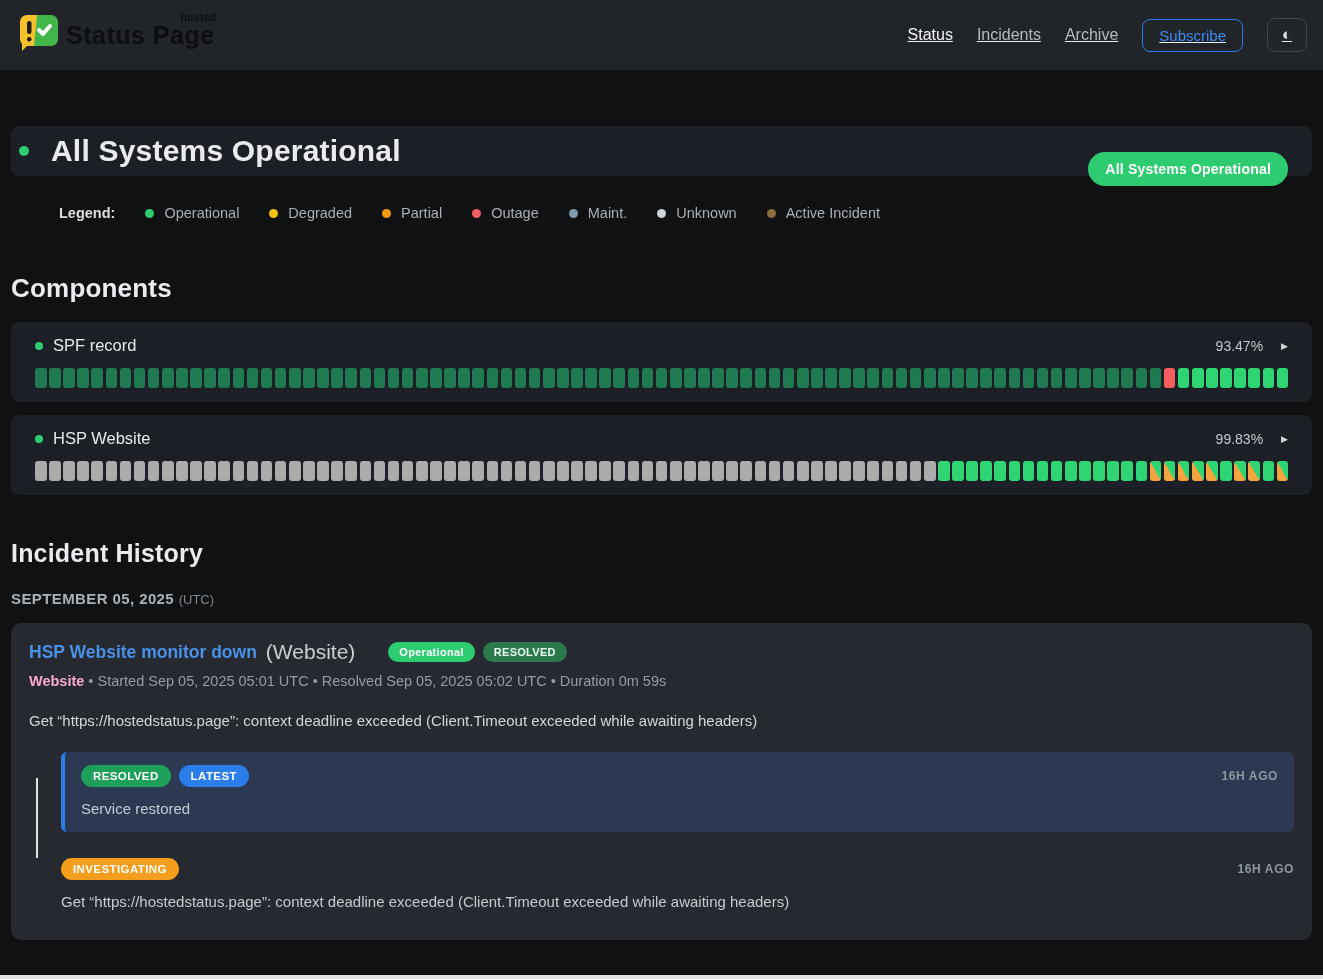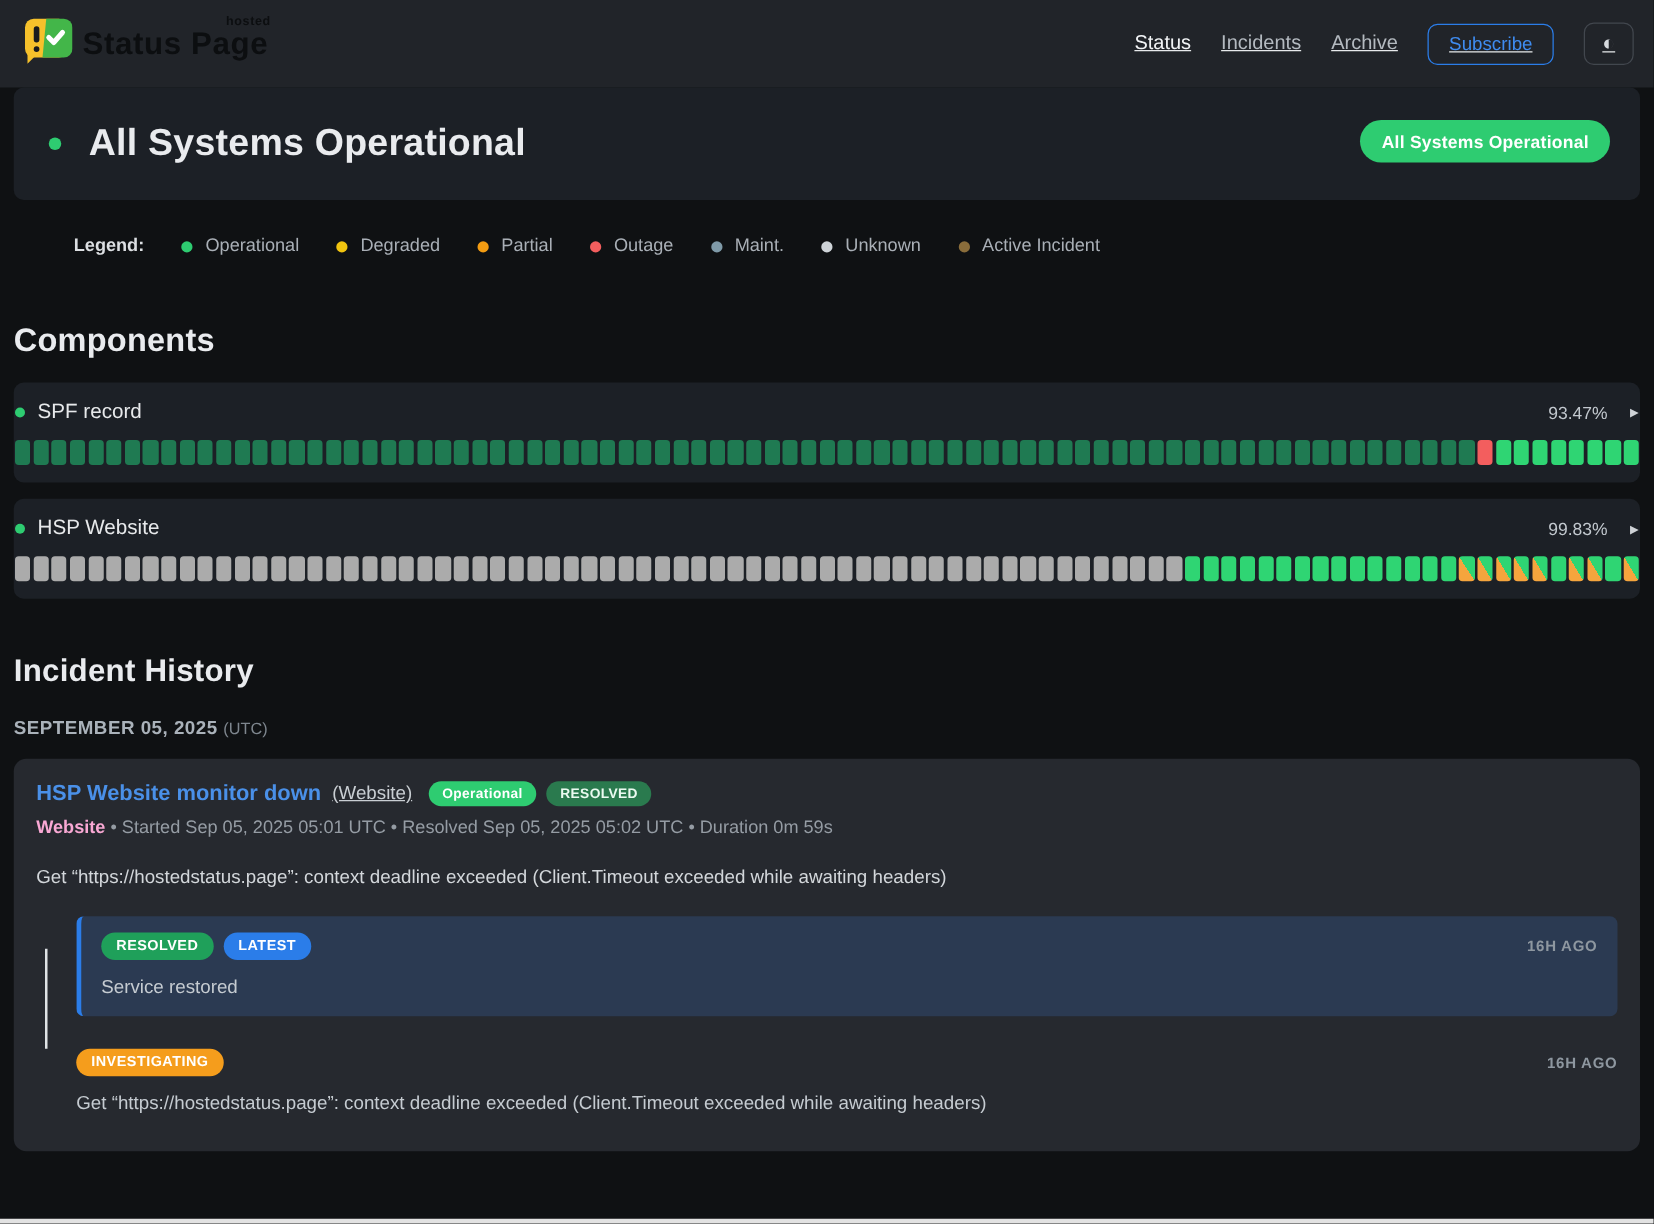--- a/index.html
+++ b/index.html
@@ -28,60 +28,60 @@
   }
   .theme-btn {
     background:transparent; border:1.5px solid #42474e; border-radius:8px;
     width:40px; height:34px; display:flex; align-items:center; justify-content:center;
     color:#d6dade; font-size:17px; cursor:pointer;
   }
   
   .page { padding:0 11px; }
   .card { background:#1c2026; border-radius:8px; }
   
-  .hero { padding:28px; position:relative; }
+  .hero { margin-top:56px; padding:8px; position:relative; }
   .hero-title-row { display:flex; align-items:center; gap:22px; }
   .status-dot { width:10px; height:10px; border-radius:50%; background:var(--c-green); flex:0 0 auto; }
   .hero-title { font-size:30px; font-weight:600; color:#e9ebee; letter-spacing:0.2px; }
   .hero-updated { margin-top:15px; font-size:16px; color:#99a0a8; }
   .hero-badge {
     position:absolute; right:24px; top:26px;
     background:var(--c-green); color:#fff; font-size:14px; font-weight:700;
     padding:9px 17px; border-radius:999px; letter-spacing:0.2px;
   }
   
   .legend { margin-top:29px; display:flex; align-items:flex-end; gap:30px;margin-left:48px; }
   .legend-label { font-size:14.5px; font-weight:700; color:#dcdfe2; }
   .legend-item { display:flex; align-items:center; gap:10px; }
   .legend-dot { width:9px; height:9px; border-radius:50%; }
   .legend-text { font-size:14.5px; color:#a9afb6; }
   
   .section-title { margin-top:52px; font-size:26px; font-weight:700; color:#e9ebee; letter-spacing:0.2px; }
-  .component-card { margin-top:18px; padding:14px 1px; }
+  .component-card { margin-top:18px; padding:14px 24px; }
   .component-card + .component-card { margin-top:13px; }
   .component-head { display:flex; align-items:center; }
   .component-dot { width:8px; height:8px; border-radius:50%; margin-right:10px; flex:0 0 auto; }
   .component-name { font-size:16.5px; font-weight:500; color:#e7e9eb; }
   .component-right { margin-left:auto; display:flex; align-items:center; gap:18px; }
   .component-uptime { font-size:14px; color:#c2c8ce; }
   .expand-caret { font-size:9px; color:#cfd3d7; cursor:pointer; }
   .bars { margin-top:13px; display:flex; gap:2.5px; height:20px; }
   .bar { flex:1; border-radius:3px; }
   .bar.up       { background:var(--c-up); }
   .bar.up-muted { background:var(--c-up-muted); }
   .bar.down     { background:var(--c-down); }
   .bar.nodata   { background:var(--c-nodata); }
   .bar.partial  { background:linear-gradient(to bottom left, var(--c-up) 50%, var(--c-partial) 50%); }
   
   .history-date { margin-top:22px; font-size:15px; font-weight:700; color:#aab2ba; letter-spacing:0.4px; }
   .history-date .utc { font-size:13px; font-weight:400; color:#7e868e; letter-spacing:0; }
   .incident-card { margin-top:16px; background:#26292f; border-radius:10px; padding:17px 18px 30px; }
   .incident-title-row { display:flex; align-items:center; gap:9px; flex-wrap:wrap; }
   .incident-link { font-size:17.5px; font-weight:700; color:#4a90e8; text-decoration:none; cursor:pointer; }
-  .incident-title-suffix { font-size:15px; font-weight:500; color:#c9ced3; margin-right:4px;text-decoration:underline; }
+  .incident-title-suffix { font-size:21px; font-weight:500; color:#c9ced3; margin-right:24px; }
   .badge { border-radius:999px; font-weight:700; color:#fff; display:inline-block; }
   .badge.sm { font-size:11px; padding:4px 11px; letter-spacing:0.3px; }
   .badge.green { background:var(--c-green); }
   .badge.dark-green { background:#2a7a4e; color:#eafaf0; }
   .badge.tl-green { background:#1fa05a; }
   .badge.blue { background:var(--c-blue); }
   .badge.orange { background:var(--c-orange-badge); }
   .badge.tl { font-size:11.5px; padding:5px 12px; letter-spacing:0.4px; }
   .incident-meta { margin-top:9px; font-size:14.5px; color:#959ca4; }
   .incident-meta .meta-strong { font-weight:700; color:#f9a8d4; }

